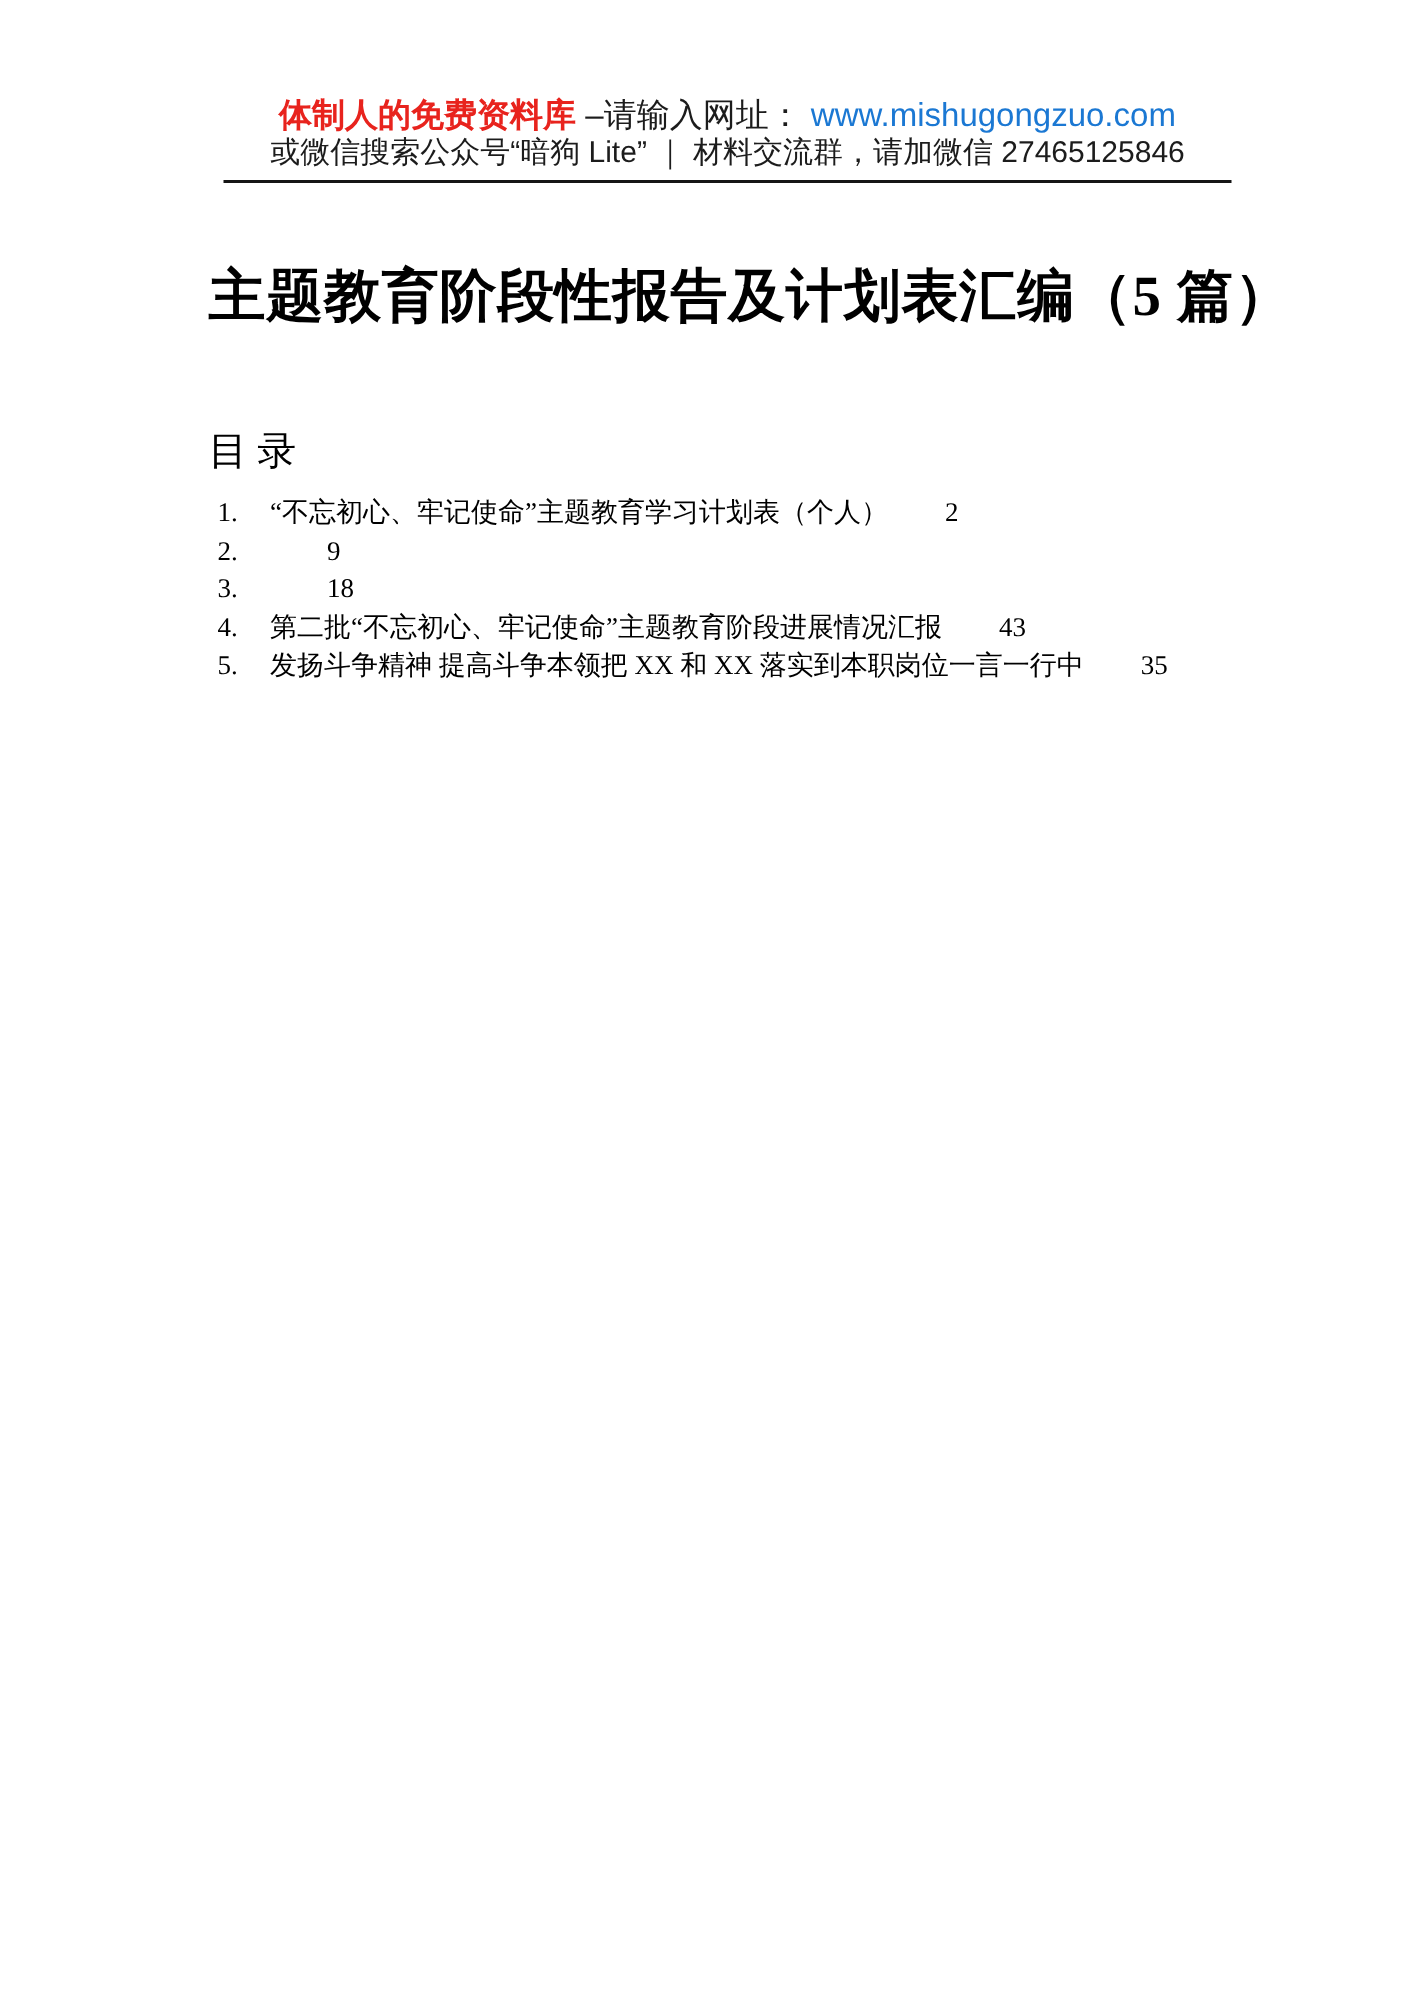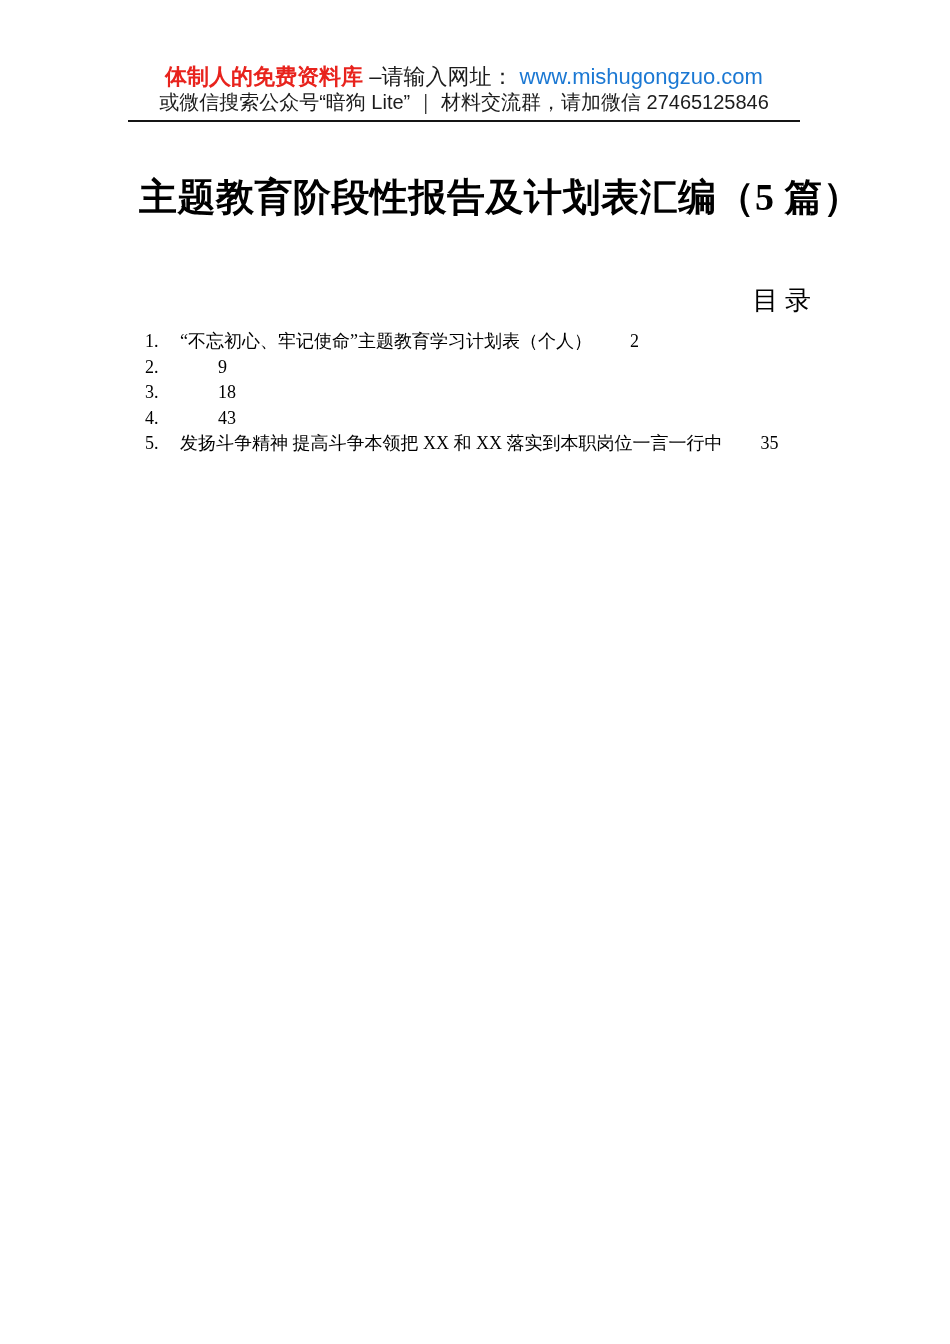--- a/index.html
+++ b/index.html
@@ -12,21 +12,21 @@
     width: 950px;
     height: 1344px;
     background: #ffffff;
     overflow: hidden;
     font-family: "Liberation Serif", "DejaVu Serif", serif;
     color: #000;
   }
   
   .doc-header {
     position: absolute;
-    left: 128px;
+    left: 149px;
     top: 63px;
     width: 672px;
     text-align: center;
     font-family: "Liberation Sans", "DejaVu Sans", sans-serif;
     padding-bottom: 5px;
     border-bottom: 2px solid #151515;
   }
   .hdr-line1 {
     font-size: 22px;
     line-height: 27px;
@@ -64,21 +64,21 @@
     letter-spacing: 0.5px;
     white-space: nowrap;
     font-family: "Liberation Serif", "DejaVu Serif", serif;
   }
   
   .toc-heading {
     position: absolute;
     left: 139px;
     top: 283px;
     width: 672px;
-    text-align: right;
+    text-align: left;
     font-size: 26px;
     font-weight: 400;
   }
   .toc-list {
     position: absolute;
     left: 145px;
     top: 329px;
     width: 700px;
   }
   .toc-row {
@@ -123,20 +123,21 @@
     <div class="toc-row">
       <span class="toc-num">2.</span>
       <span class="toc-page">9</span>
     </div>
     <div class="toc-row">
       <span class="toc-num">3.</span>
       <span class="toc-page">18</span>
     </div>
     <div class="toc-row">
       <span class="toc-num">4.</span>
+      <span class="toc-text">第二批“不忘初心、牢记使命”主题教育阶段进展情况汇报</span>
       <span class="toc-page">43</span>
     </div>
     <div class="toc-row">
       <span class="toc-num">5.</span>
       <span class="toc-text">发扬斗争精神 提高斗争本领把 XX 和 XX 落实到本职岗位一言一行中</span>
       <span class="toc-page">35</span>
     </div>
   </div>
 
 </div>

